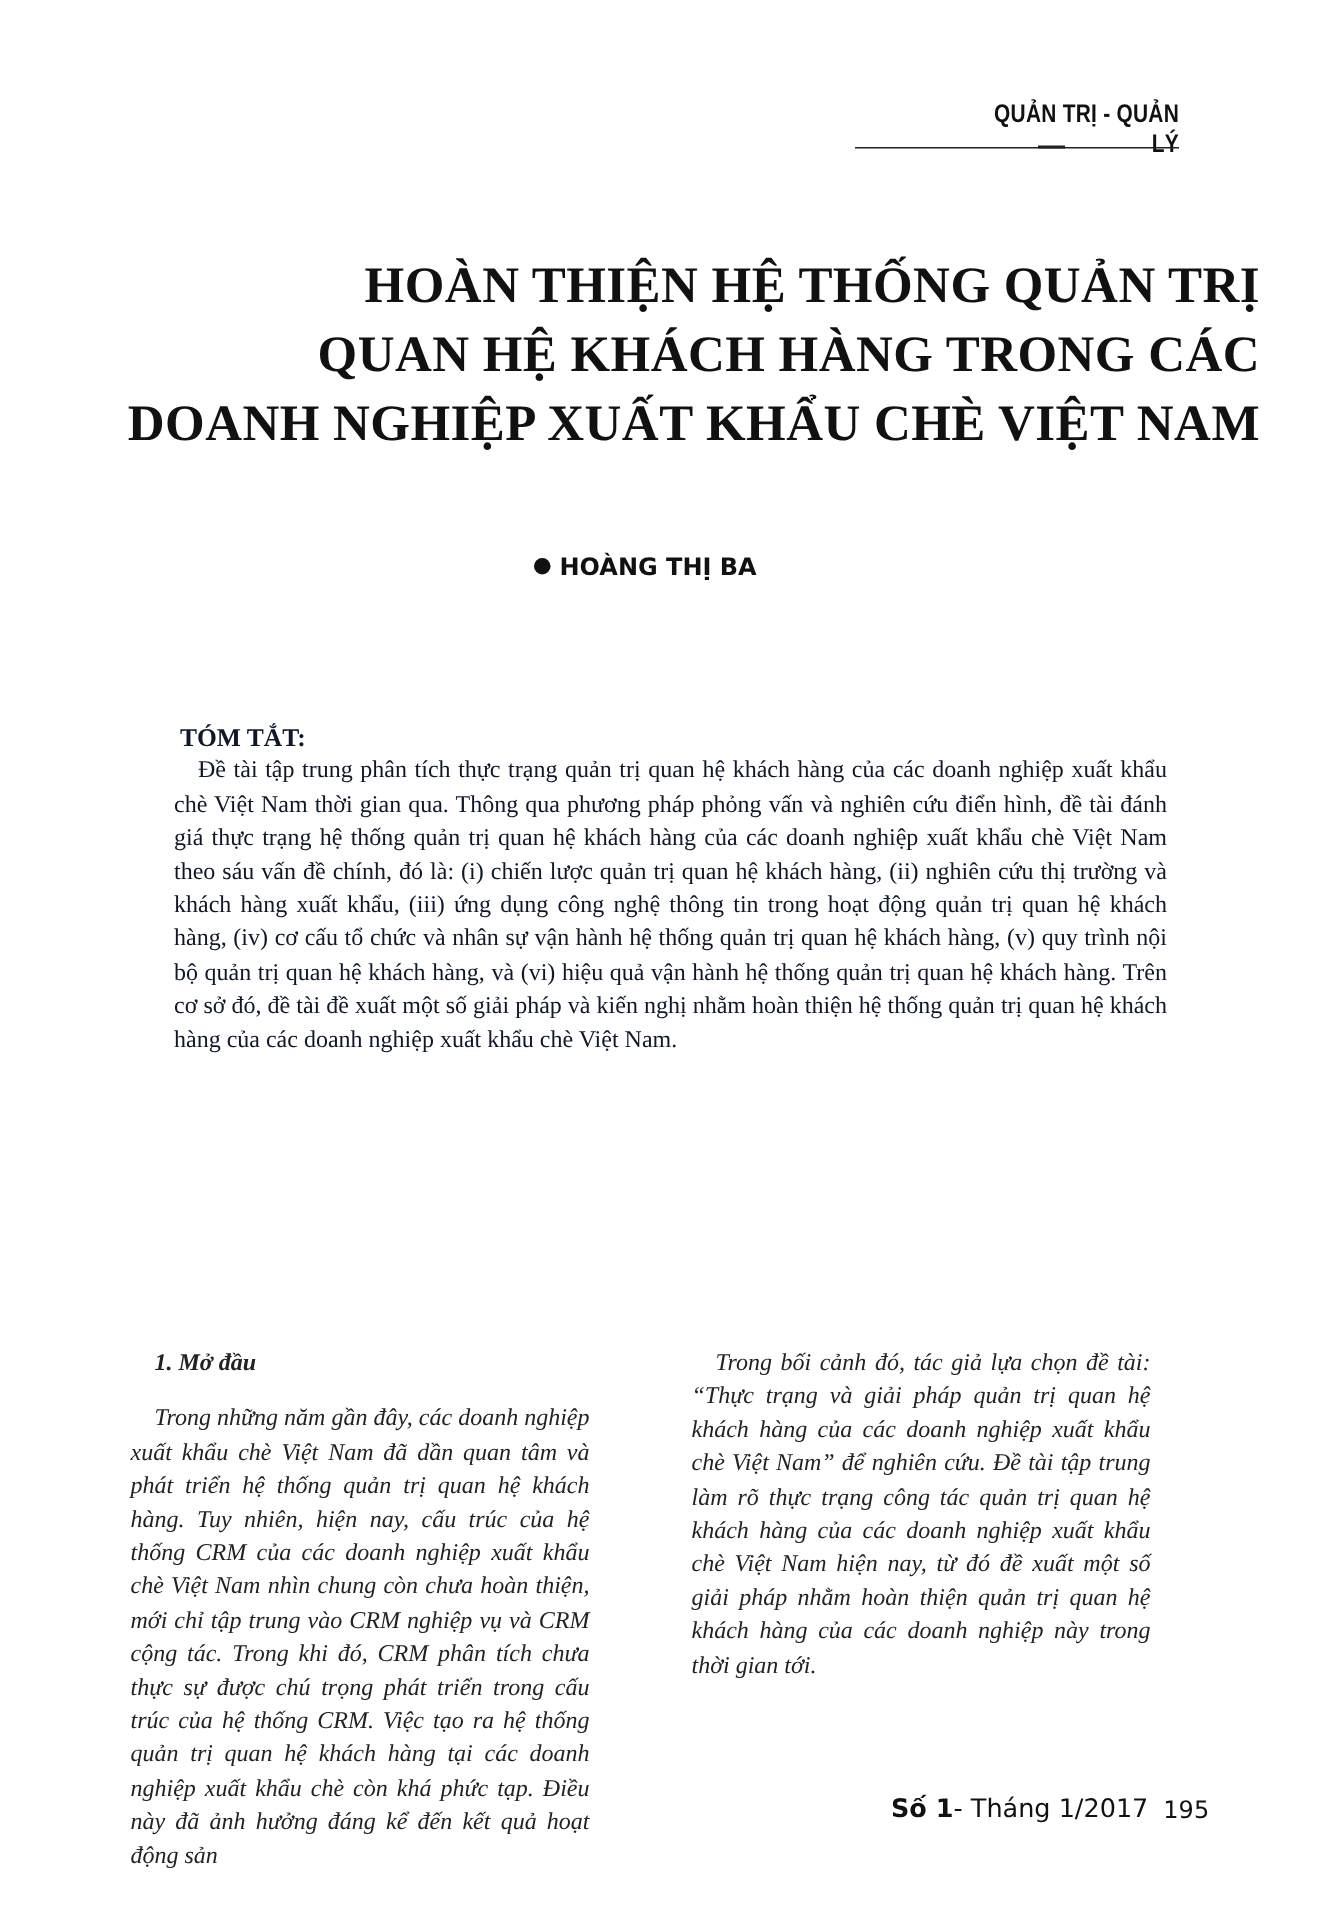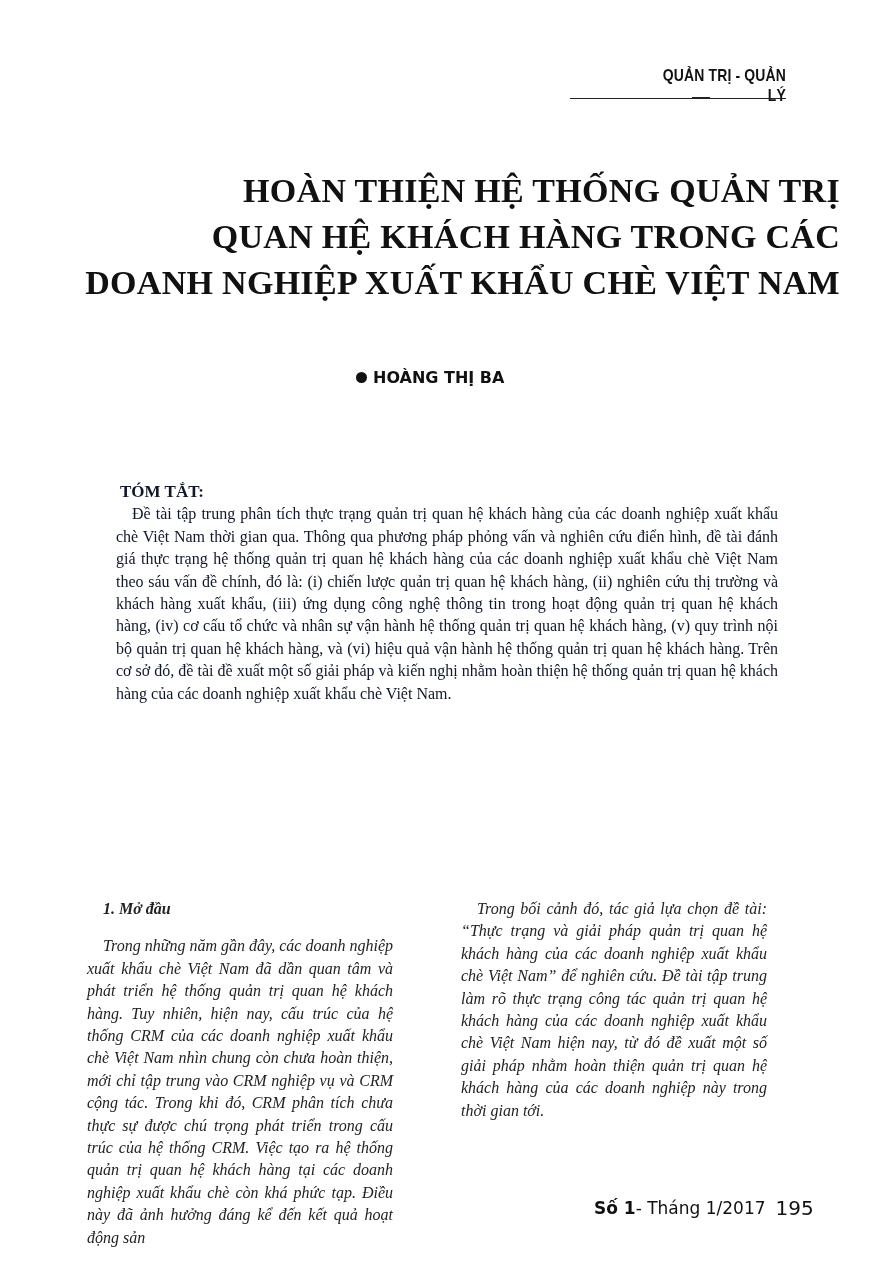--- a/index.html
+++ b/index.html
@@ -45,21 +45,21 @@
   .col .indent { text-indent: 16px; }
   .col-left { left: 72px; }
   .col-right { left: 446px; }
   .sec-heading { font-weight: bold; text-indent: 16px; }
   .footer {
     position: absolute; left: 594px; top: 1196px;
     font-family: "DejaVu Sans", sans-serif; font-size: 17px; color: #111;
     display: flex; align-items: center; gap: 0;
   }
   .footer .issue { font-weight: bold; }
-  .footer .page-num { font-size: 20px; margin-left: 10px; }
+  .footer .page-num { font-size: 16px; margin-left: 10px; }
 </style>
 </head>
 <body>
 
 <div class="section-header">QUẢN TRỊ - QUẢN LÝ</div>
 <div class="header-rule">
     <span class="tick"></span>
   </div>
 
 <div class="title">

